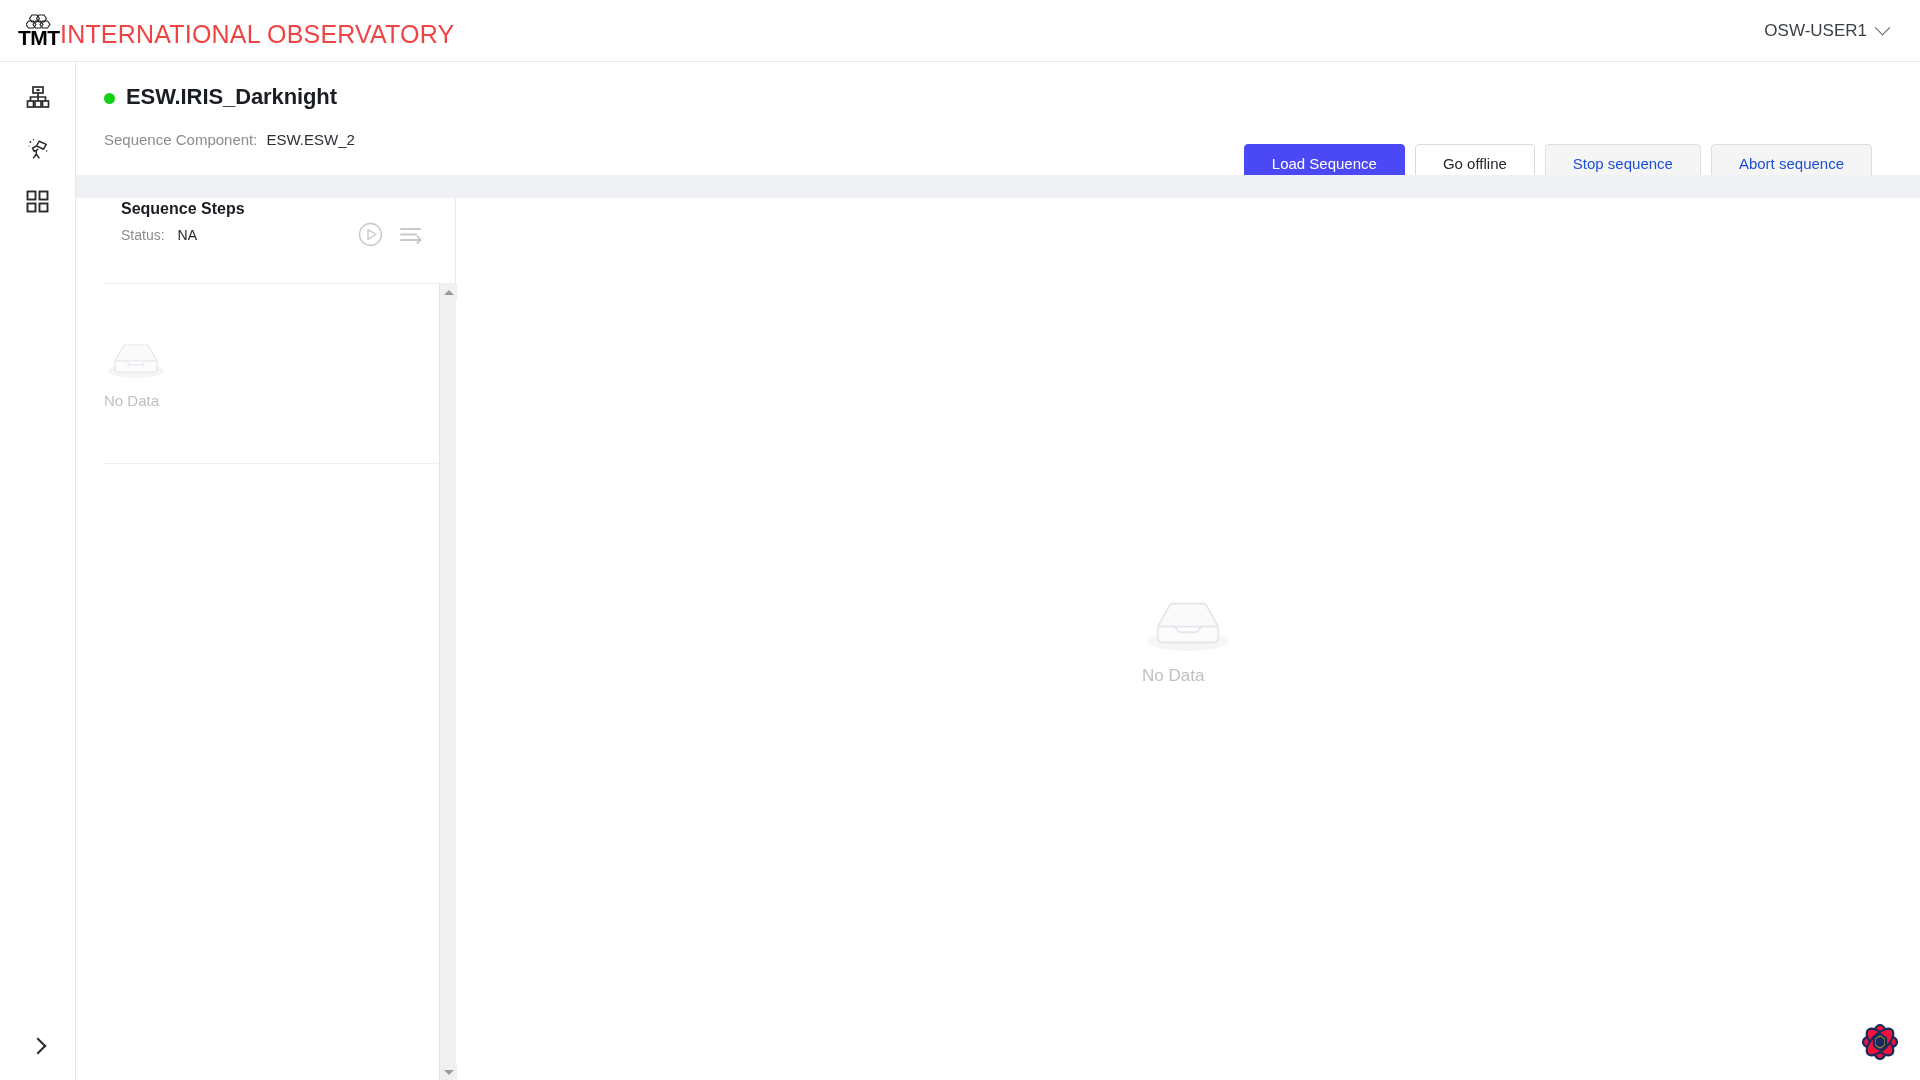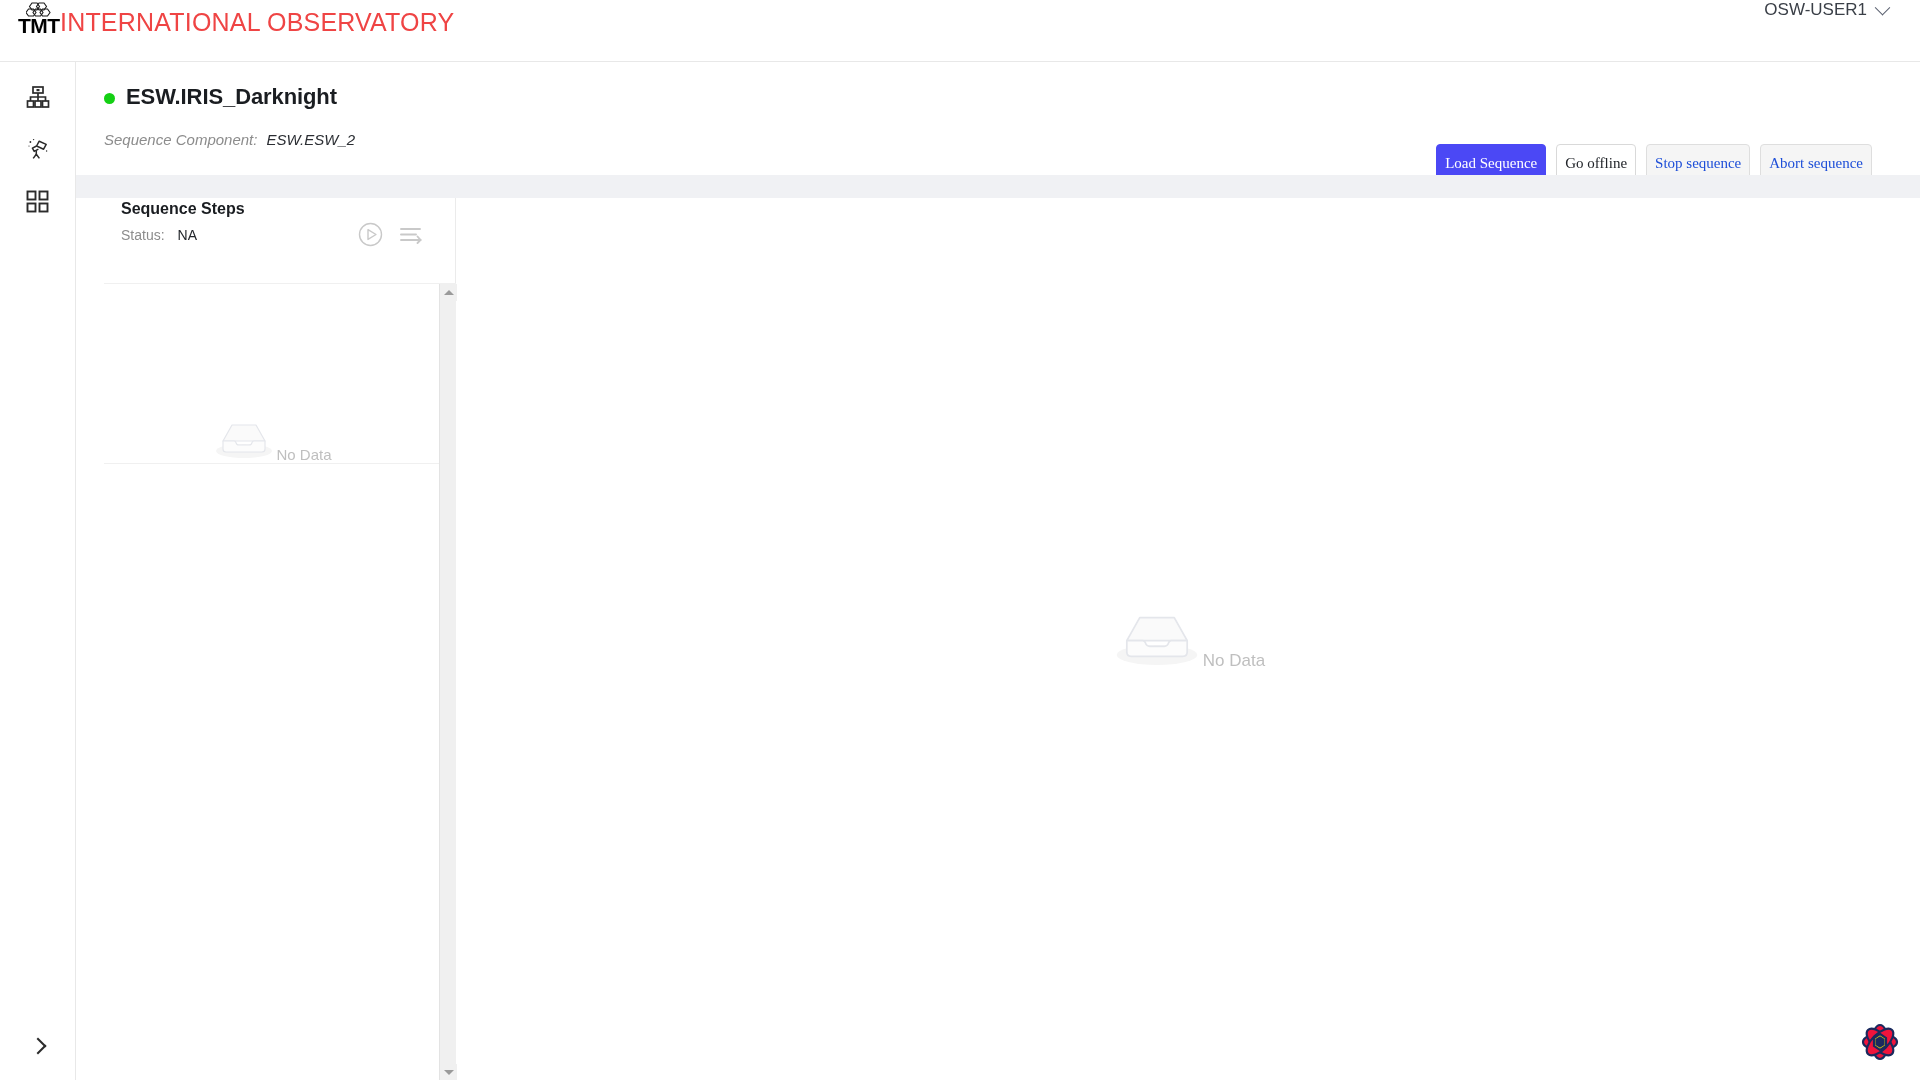--- a/index.html
+++ b/index.html
@@ -10,21 +10,21 @@
     font-family: "Liberation Sans", sans-serif;
     color: #22252a;
     -webkit-font-smoothing: antialiased;
   }
 
   
   .topbar {
     position: absolute; left: 0; top: 0; width: 1920px; height: 62px;
     background: #ffffff;
     border-bottom: 1px solid #e8e8e8;
-    display: flex; align-items: flex-start;
+    display: flex; align-items: center;
   }
   .brand { display: flex; align-items: flex-end; margin-left: 18px; }
   .brand-logo { width: 34px; height: 38px; position: relative; margin-right: 2px; }
   .brand-mark { position: absolute; left: 8px; top: 2px; }
   .brand-tmt {
     font-size: 21px; font-weight: bold; letter-spacing: -0.5px;
     color: #000; position: absolute; left: 0; bottom: 2px; line-height: 1;
   }
   .brand-text {
     font-size: 25px; letter-spacing: 0.2px; color: #ef4444;
@@ -69,32 +69,32 @@
     background: #ffffff; padding: 22px 0 0 28px;
   }
   .title-row { display: flex; align-items: center; gap: 11px; }
   .status-dot {
     width: 11px; height: 11px; border-radius: 50%;
     background: #14d014; display: inline-block; margin-top: 2px;
   }
   .page-title { font-size: 22px; font-weight: bold; color: #1a1d21; letter-spacing: -0.1px; }
   .sub-row {
     display: flex; align-items: center; gap: 9px;
-    margin-top: 21px; margin-left: 0px; font-size: 15px; font-style: italic;
+    margin-top: 21px; margin-left: 0px; font-size: 15px;
   }
   .sub-label { color: #8c8c8c; }
   .sub-value { color: #2b2e33; }
 
   .btn-row {
     position: absolute; right: 48px; top: 82px;
     display: flex; align-items: center; gap: 10px;
   }
   .btn {
-    height: 38px; padding: 0 8px; border-radius: 4px;
-    font-size: 15px; font-family: Liberation Serif, serif;
+    height: 38px; padding: 0 27px; border-radius: 4px;
+    font-size: 15px; font-family: Liberation Sans, sans-serif;
     display: flex; align-items: center; justify-content: center;
     cursor: pointer; white-space: nowrap;
     border: 1px solid #d9d9d9; background: #ffffff; color: #22252a;
   }
   .btn.primary { background: #4b48f5; border-color: #4b48f5; color: #ffffff; }
   .btn.disabled {
     background: #f5f5f5; border-color: #dedede; color: #1d4ed8; cursor: not-allowed;
   }
 
   
@@ -128,21 +128,21 @@
     position: absolute; left: 0; top: 85px; width: 352px; height: 797px;
     border-top: 1px solid #f0f0f0;
   }
   .steps-listbox {
     position: absolute; left: 0; top: 0; width: 336px; height: 180px;
     border-bottom: 1px solid #f0f0f0;
     display: flex; flex-direction: column; align-items: center; justify-content: center;
   }
 
   
-  .empty { display: flex; flex-direction: row; align-items: flex-end; }
+  .empty { display: flex; flex-direction: column; align-items: flex-start; }
   .empty-label { color: #bfbfbf; margin-top: 9px; }
   .empty-sm .empty-label { font-size: 15px; }
   .empty-lg .empty-label { font-size: 17px; }
 
   
   .vscroll {
     position: absolute; right: 0; top: 0; width: 17px; height: 797px;
     background: #f0f0f0; border-left: 1px solid #e3e3e3;
     cursor: pointer;
   }

